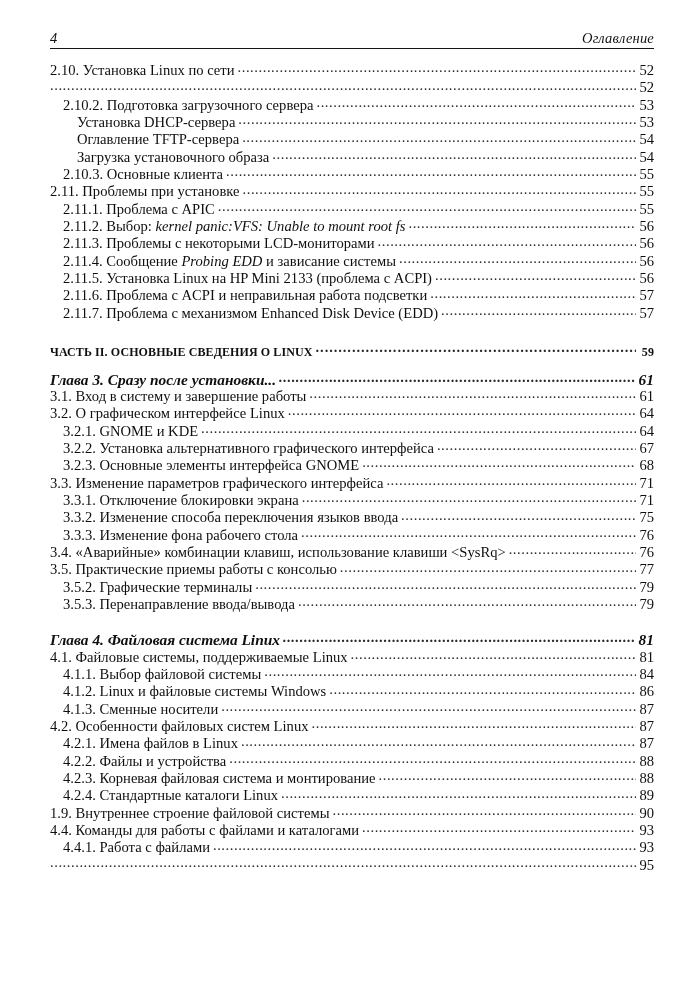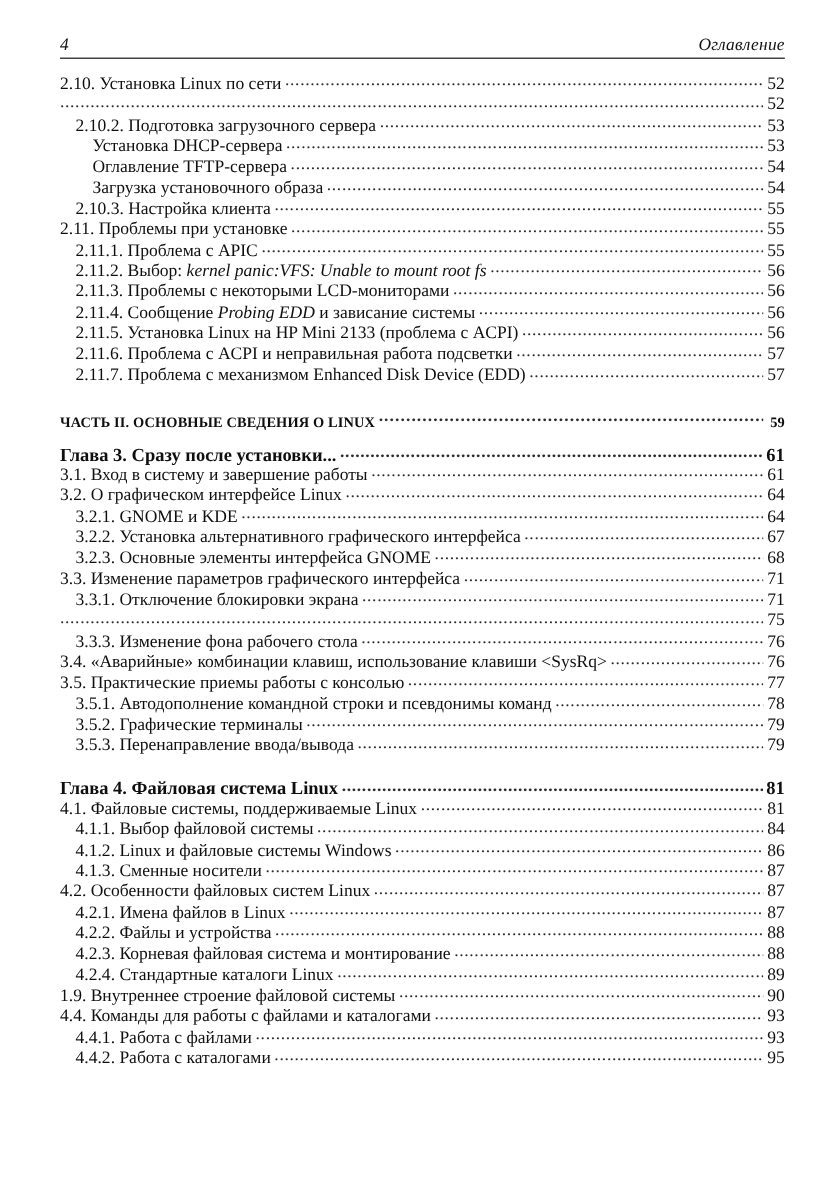--- a/index.html
+++ b/index.html
@@ -98,21 +98,21 @@
 
   
   .lvl-0 .label { padding-left: 0px; }
   .lvl-1 .label { padding-left: 13px; }
   .lvl-2 .label { padding-left: 27px; }
 
   .toc-entry.part { font-weight: bold; font-size: 12px; letter-spacing: .1px; }
   .toc-entry.part .page { font-weight: bold; }
   .toc-entry.part .leader::before { letter-spacing: .9px; font-weight: bold; }
 
-  .toc-entry.chapter { font-weight: bold; font-size: 15.4px; }
+  .toc-entry.chapter { font-weight: bold; font-size: 15.4px; font-style: italic; }
 
   .it { font-style: italic; margin-top: 16px; }
 
   
   .gap-part   { height: 22px; }
   .gap-chap   { height: 9px; }
   .gap-chap2  { height: 18px; }
 </style>
 </head>
 <body>
@@ -148,21 +148,21 @@
         <span class="label"><span>Оглавление TFTP-сервера</span></span>
         <span class="leader"></span>
         <span class="page">54</span>
       </div>
       <div class="toc-entry lvl-2">
         <span class="label"><span>Загрузка установочного образа</span></span>
         <span class="leader"></span>
         <span class="page">54</span>
       </div>
       <div class="toc-entry lvl-1">
-        <span class="label"><span>2.10.3. Настройка клиента</span></span>
+        <span class="label"><span>2.10.3. Основные клиента</span></span>
         <span class="leader"></span>
         <span class="page">55</span>
       </div>
       <div class="toc-entry lvl-0">
         <span class="label"><span>2.11. Проблемы при установке</span></span>
         <span class="leader"></span>
         <span class="page">55</span>
       </div>
       <div class="toc-entry lvl-1">
         <span class="label"><span>2.11.1. Проблема с APIC</span></span>
@@ -240,42 +240,38 @@
         <span class="label"><span>3.3. Изменение параметров графического интерфейса</span></span>
         <span class="leader"></span>
         <span class="page">71</span>
       </div>
       <div class="toc-entry lvl-1">
         <span class="label"><span>3.3.1. Отключение блокировки экрана</span></span>
         <span class="leader"></span>
         <span class="page">71</span>
       </div>
       <div class="toc-entry lvl-1">
+        <span class="label"><span>3.3.2. Изменение способа переключения языков ввода</span></span>
         <span class="leader"></span>
         <span class="page">75</span>
       </div>
       <div class="toc-entry lvl-1">
         <span class="label"><span>3.3.3. Изменение фона рабочего стола</span></span>
         <span class="leader"></span>
         <span class="page">76</span>
       </div>
       <div class="toc-entry lvl-0">
         <span class="label"><span>3.4. «Аварийные» комбинации клавиш, использование клавиши &lt;SysRq&gt;</span></span>
         <span class="leader"></span>
         <span class="page">76</span>
       </div>
       <div class="toc-entry lvl-0">
         <span class="label"><span>3.5. Практические приемы работы с консолью</span></span>
         <span class="leader"></span>
         <span class="page">77</span>
-      </div>
-      <div class="toc-entry lvl-1">
-        <span class="label"><span>3.5.1. Автодополнение командной строки и псевдонимы команд</span></span>
-        <span class="leader"></span>
-        <span class="page">78</span>
       </div>
       <div class="toc-entry lvl-1">
         <span class="label"><span>3.5.2. Графические терминалы</span></span>
         <span class="leader"></span>
         <span class="page">79</span>
       </div>
       <div class="toc-entry lvl-1">
         <span class="label"><span>3.5.3. Перенаправление ввода/вывода</span></span>
         <span class="leader"></span>
         <span class="page">79</span>
@@ -340,19 +336,18 @@
         <span class="label"><span>4.4. Команды для работы с файлами и каталогами</span></span>
         <span class="leader"></span>
         <span class="page">93</span>
       </div>
       <div class="toc-entry lvl-1">
         <span class="label"><span>4.4.1. Работа с файлами</span></span>
         <span class="leader"></span>
         <span class="page">93</span>
       </div>
       <div class="toc-entry lvl-1">
-        <span class="label"><span>4.4.2. Работа с каталогами</span></span>
         <span class="leader"></span>
         <span class="page">95</span>
       </div>
     </div>
 
 </div>
 
 </body></html>

